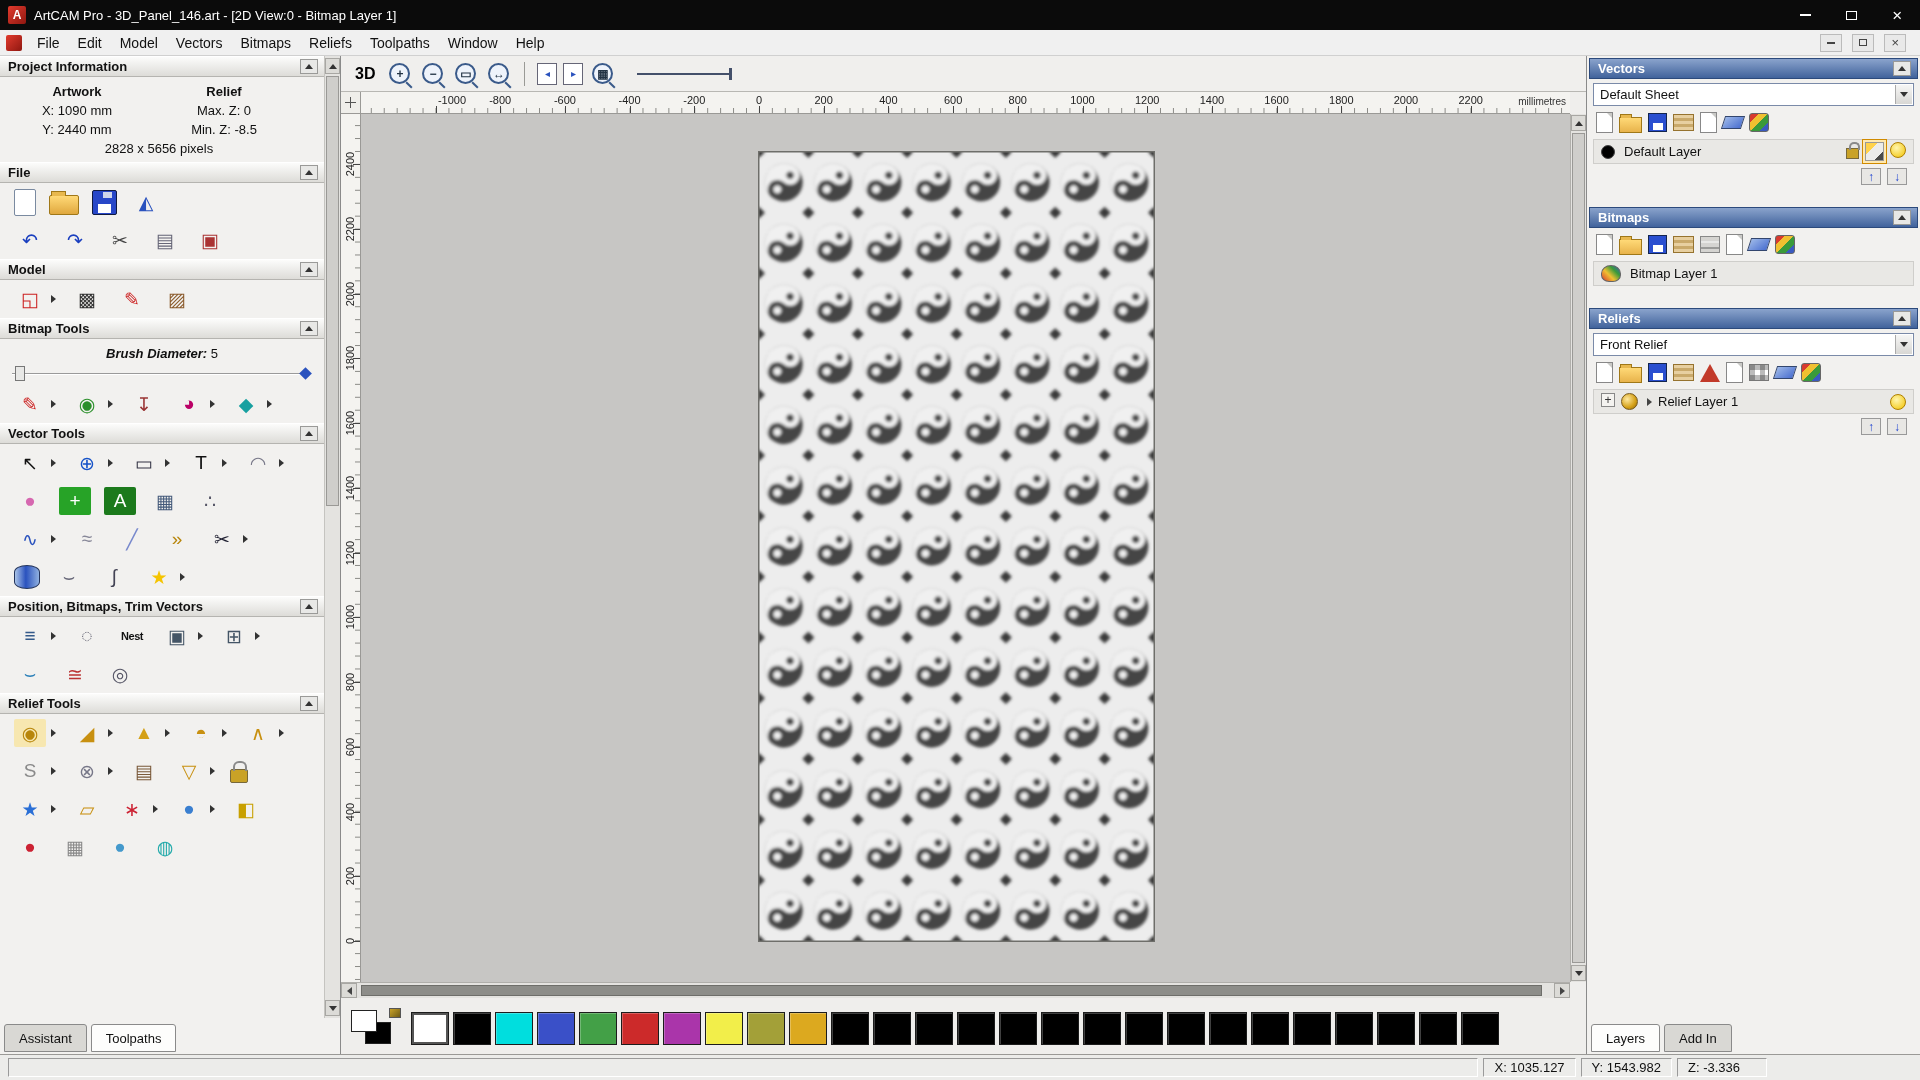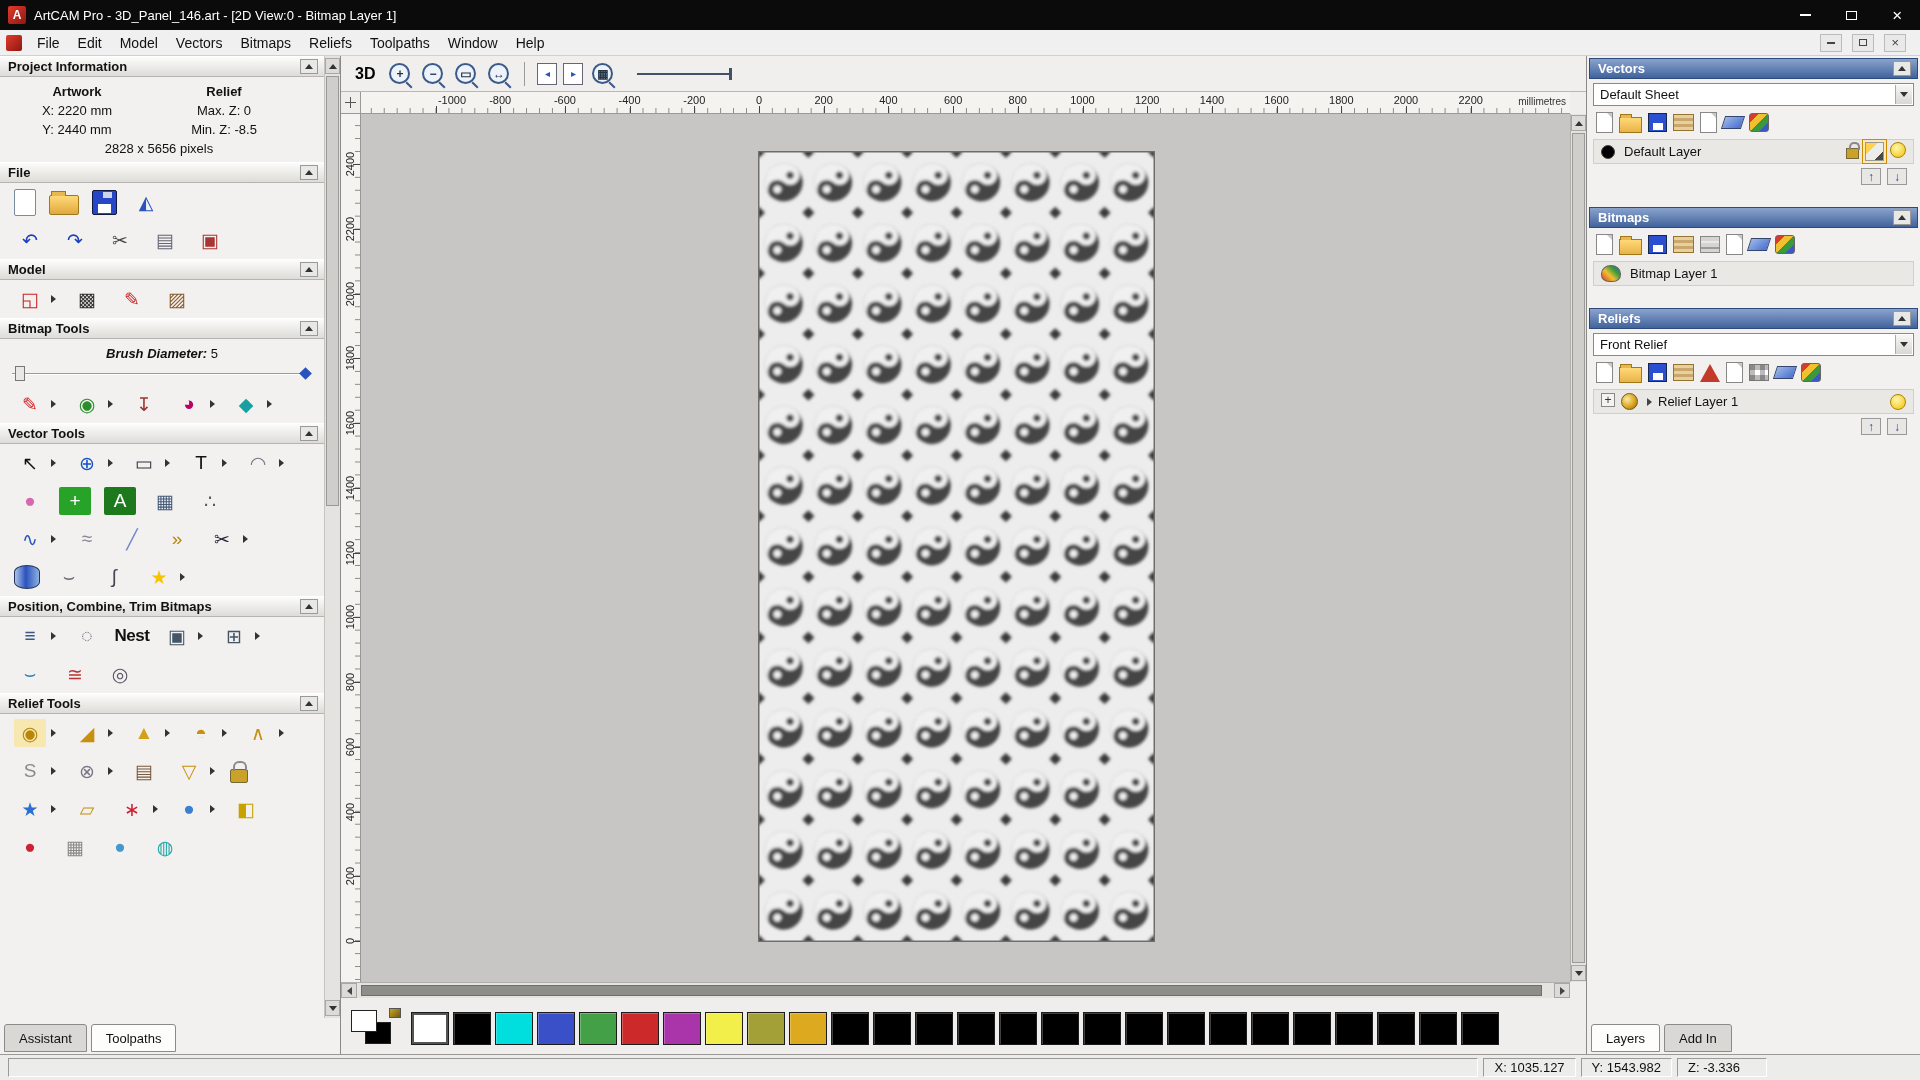--- a/index.html
+++ b/index.html
@@ -48,21 +48,21 @@
   .tri-right { width:0; height:0; border-top:4px solid transparent; border-bottom:4px solid transparent;
                border-left:5px solid #444; }
   #project-info-grid { display:grid; grid-template-columns:130px 1fr; padding:5px 18px 4px 12px;
                        font-size:13px; line-height:19px; color:#111; }
   .pi-bold { font-weight:bold; }
   .pi-span { grid-column:1 / 3; }
 
   .icon-row { display:flex; align-items:center; gap:13px; padding:5px 0 5px 14px; }
   .tool-icon { width:32px; height:28px; display:flex; align-items:center; justify-content:center;
                font-size:19px; border-radius:2px; flex:0 0 auto; }
-  .tool-icon.small { font-size:17px; font-weight:bold; letter-spacing:-0.5px; }
+  .tool-icon.small { font-size:11px; font-weight:bold; letter-spacing:-0.5px; }
   .fly { width:0; height:0; border-top:4px solid transparent; border-bottom:4px solid transparent;
          border-left:5px solid #333; margin-left:-8px; margin-right:2px; }
   .tool-icon.t-page { width:22px; height:27px; background:#fff; border:1px solid #7a8aa0; }
   .tool-icon.t-folder { width:30px; height:20px; margin-top:6px;
                         background:linear-gradient(#ffd977,#e0a83e); border:1px solid #a07818; position:relative; }
   .tool-icon.t-folder::before { content:""; position:absolute; top:-5px; left:1px; width:13px; height:4px;
                         background:#e8b84e; border:1px solid #a07818; border-bottom:none; }
   .tool-icon.t-disk { width:25px; height:25px; background:#2747c8; border:1px solid #101a40; position:relative; }
   .tool-icon.t-disk::before { content:""; position:absolute; bottom:1px; left:5px; width:13px; height:9px; background:#fff; }
   .tool-icon.t-disk::after { content:""; position:absolute; top:1px; right:4px; width:9px; height:6px; background:#cfd6ea; }
@@ -285,21 +285,21 @@
 
       <div class="sec-head">
         <span>Project Information</span>
         <span class="collapse-btn">
             <i class="tri-up"></i>
           </span>
       </div>
       <div id="project-info-grid">
         <span class="pi-bold">Artwork</span>
         <span class="pi-bold">Relief</span>
-        <span>X: 2220 mm</span>
+        <span>X: 1090 mm</span>
         <span>Max. Z: 0</span>
         <span>Y: 2440 mm</span>
         <span>Min. Z: -8.5</span>
         <span class="pi-span">2828 x 5656 pixels</span>
       </div>
 
       <div class="sec-head">
         <span>File</span>
         <span class="collapse-btn">
             <i class="tri-up"></i>
@@ -404,21 +404,21 @@
           <div class="icon-row">
             <span class="tool-icon t-cyl"></span>
             <span class="tool-icon" style="color: rgb(102, 102, 119);">⌣</span>
             <span class="tool-icon" style="color: rgb(68, 68, 85);">∫</span>
             <span class="tool-icon" style="color: rgb(245, 196, 0);">★</span>
             <span class="fly"></span>
           </div>
         </div>
 
       <div class="sec-head">
-        <span>Position, Combine, Trim Bitmaps</span>
+        <span>Position, Bitmaps, Trim Vectors</span>
         <span class="collapse-btn">
             <i class="tri-up"></i>
           </span>
       </div>
       <div>
           <div class="icon-row">
             <span class="tool-icon" style="color: rgb(52, 90, 138);">≡</span>
             <span class="fly"></span>
             <span class="tool-icon" style="color: rgb(85, 85, 102);">◌</span>
             <span class="tool-icon small" style="color: rgb(17, 17, 17);">Nest</span>

